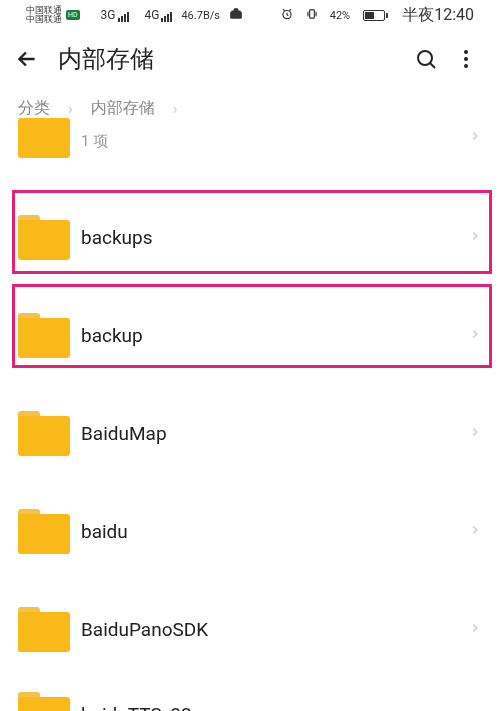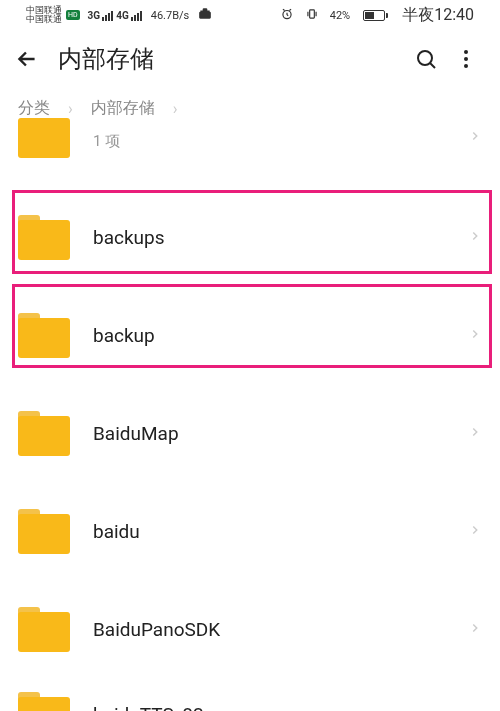--- a/index.html
+++ b/index.html
@@ -5,21 +5,21 @@
     * { margin: 0; padding: 0; box-sizing: border-box; font-family: -apple-system, BlinkMacSystemFont, "Segoe UI", Roboto, sans-serif; }
     body { width: 500px; height: 711px; background: #fff; overflow: hidden; position: relative; }
     
     .status-bar { height: 30px; display: flex; align-items: center; justify-content: space-between; padding: 0 26px; font-size: 11px; color: #333; }
     .status-left { display: flex; align-items: center; gap: 4px; }
     .status-left .carrier { display: flex; flex-direction: column; line-height: 1; font-size: 9px; }
     .status-left .signals { display: flex; align-items: flex-end; gap: 2px; margin-left: 3px; }
     .signal-bars { display: flex; align-items: flex-end; gap: 1px; }
     .signal-bars span { width: 2px; background: #333; }
     .signal-bars span:nth-child(1){height:4px}.signal-bars span:nth-child(2){height:6px}.signal-bars span:nth-child(3){height:8px}.signal-bars span:nth-child(4){height:10px}
-    .net-badge { font-size: 10px; margin-left: 1px; font-weight: bold; }
+    .net-badge { font-size: 12px; margin-left: 14px; }
     .hd-badge { background:#15803d; color:#fff; font-size:7px; padding:1px 2px; border-radius:2px; }
     .speed { margin-left: 5px; font-size: 11px; }
     .briefcase { margin-left: 5px; font-size: 12px; }
     .status-right { display: flex; align-items: center; gap: 11px; }
     .status-right svg { width: 14px; height: 14px; }
     .batt-shell { display: inline-flex; align-items: center; }
     .batt-body { width: 22px; height: 11px; border: 1px solid #333; border-radius: 2px; position: relative; margin-left:2px; }
     .batt-fill { position:absolute; left:1px; top:1px; bottom:1px; width:42%; background:#333; }
     .batt-tip { width:2px; height:5px; background:#333; margin-left:1px; border-radius:0 1px 1px 0;}
     .time { font-size: 16px; margin-left: 3px; }
@@ -33,21 +33,21 @@
     .breadcrumb .sep { color: #ccc; }
     
     .list { position: relative; }
     .row { display: flex; align-items: center; height: 98px; padding: 0 18px; position: relative; }
     .row.partial-top { height: 60px; align-items: flex-start; padding-top: 0; }
     .row.partial-top .folder-icon { height: 35px; margin-top: -5px; }
     .row.partial-bottom { height: 72px; }
     .folder-icon { width: 55px; height: 45px; flex-shrink: 0; position: relative; }
     .folder-shape { width: 52px; height: 40px; background: #f9b919; border-radius: 3px; position: absolute; bottom: 0; }
     .folder-tab { position: absolute; top: 0; left: 0; width: 22px; height: 10px; background: #f4c24a; border-radius: 3px 3px 0 0; }
-    .row-text { margin-left: 20px; flex: 1; display:flex; flex-direction:column; justify-content:center; }
+    .row-text { margin-left: 8px; flex: 1; display:flex; flex-direction:column; justify-content:center; }
     .row-name { font-size: 19px; color: #222; }
     .row-sub { font-size: 15px; color: #999; margin-top: 4px; }
     .chevron { color: #ccc; }
     
     .highlight-box { position: absolute; left: 12px; right: 8px; border: 3px solid #e91e7a; pointer-events: none; z-index: 10; }
     .hb1 { top: 62px; height: 84px; }
     .hb2 { top: 156px; height: 84px; }
   </style>
 </head>
 <body>

